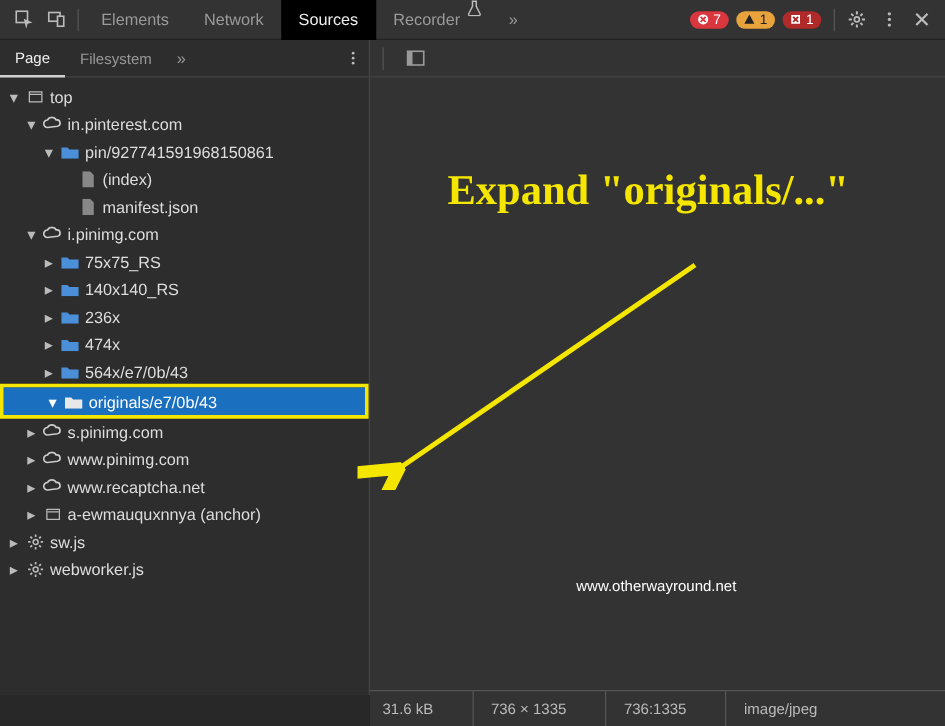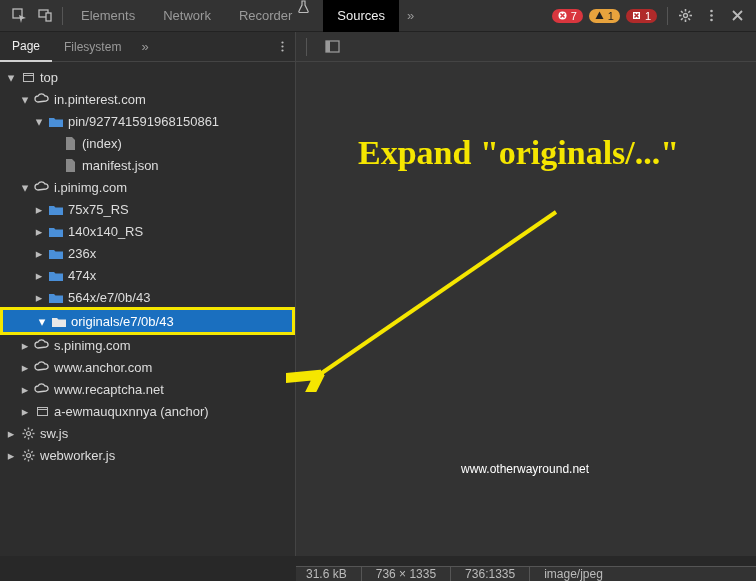--- a/index.html
+++ b/index.html
@@ -95,24 +95,24 @@
 .arrow-svg { position: absolute; pointer-events: none; }
 .watermark {
   position: absolute;
   font-family: Liberation Sans, sans-serif;
   color: #fff;
   font-size: 12px;
   margin-left: 45px;
 }
 .status-bar {
   position: absolute; left: 296px; right: 0; bottom: 0;
-  height: 15px; background: #333;
+  height: 29px; background: #333;
   border-top: 1px solid #555;
   display: flex; align-items: center;
-  padding: 0 10px; gap: 0;
+  padding: 0 10px; gap: 17px;
   color: #bbb; font-size: 12px;
 }
 .status-cell { padding: 0 14px; border-left: 1px solid #555; height: 100%; display: flex; align-items: center; }
 .status-cell:first-child { border-left: none; padding-left: 0; }
 svg { display: block; }
 </style>
 </head>
 <body>
 
 <div class="toolbar">
@@ -128,32 +128,32 @@
         <rect x="8" y="5" width="5" height="8" fill="#333" stroke="#bbb" stroke-width="1.3"></rect>
       </svg>
   </div>
   <div class="tb-sep"></div>
   <div class="tabs">
     <div class="tab">
         <span>Elements</span>
       </div>
     <div class="tab">
         <span>Network</span>
+      </div>
+    <div class="tab active">
+        <span>Sources</span>
       </div>
     <div class="tab">
       <span>Recorder</span>
       <span>
           <svg width="11" height="13" viewBox="0 0 11 13">
             <path d="M4 1 h3 v4 l3 6 a1 1 0 0 1 -1 1.5 h-7 a1 1 0 0 1 -1 -1.5 l3 -6 z" fill="none" stroke="#bbb" stroke-width="1.2"></path>
           </svg>
         </span>
     </div>
-    <div class="tab active">
-        <span>Sources</span>
-      </div>
     <div class="chev">»</div>
   </div>
   <div class="spacer"></div>
   <span class="badge err">
       <svg width="9" height="9" viewBox="0 0 9 9">
         <circle cx="4.5" cy="4.5" r="4" fill="#fff"></circle>
         <path d="M2.5 2.5 L6.5 6.5 M6.5 2.5 L2.5 6.5" stroke="#d9363e" stroke-width="1.5"></path>
       </svg>
       <span>7</span>
     </span>
@@ -332,21 +332,21 @@
           </span>
         <span>s.pinimg.com</span>
       </div>
       <div class="node" style="--pad:20px">
         <span class="arrow">▸</span>
           <span class="icon">
             <svg width="16" height="12" viewBox="0 0 16 12">
               <path d="M4 9 a3 3 0 0 1 0-6 a4 4 0 0 1 7 0 a2.5 2.5 0 0 1 1 5 z" fill="none" stroke="#ccc" stroke-width="1.3"></path>
             </svg>
           </span>
-        <span>www.anchor.com</span>
+        <span>www.pinimg.com</span>
       </div>
       <div class="node" style="--pad:20px">
         <span class="arrow">▸</span>
           <span class="icon">
             <svg width="16" height="12" viewBox="0 0 16 12">
               <path d="M4 9 a3 3 0 0 1 0-6 a4 4 0 0 1 7 0 a2.5 2.5 0 0 1 1 5 z" fill="none" stroke="#ccc" stroke-width="1.3"></path>
             </svg>
           </span>
         <span>www.recaptcha.net</span>
       </div>

